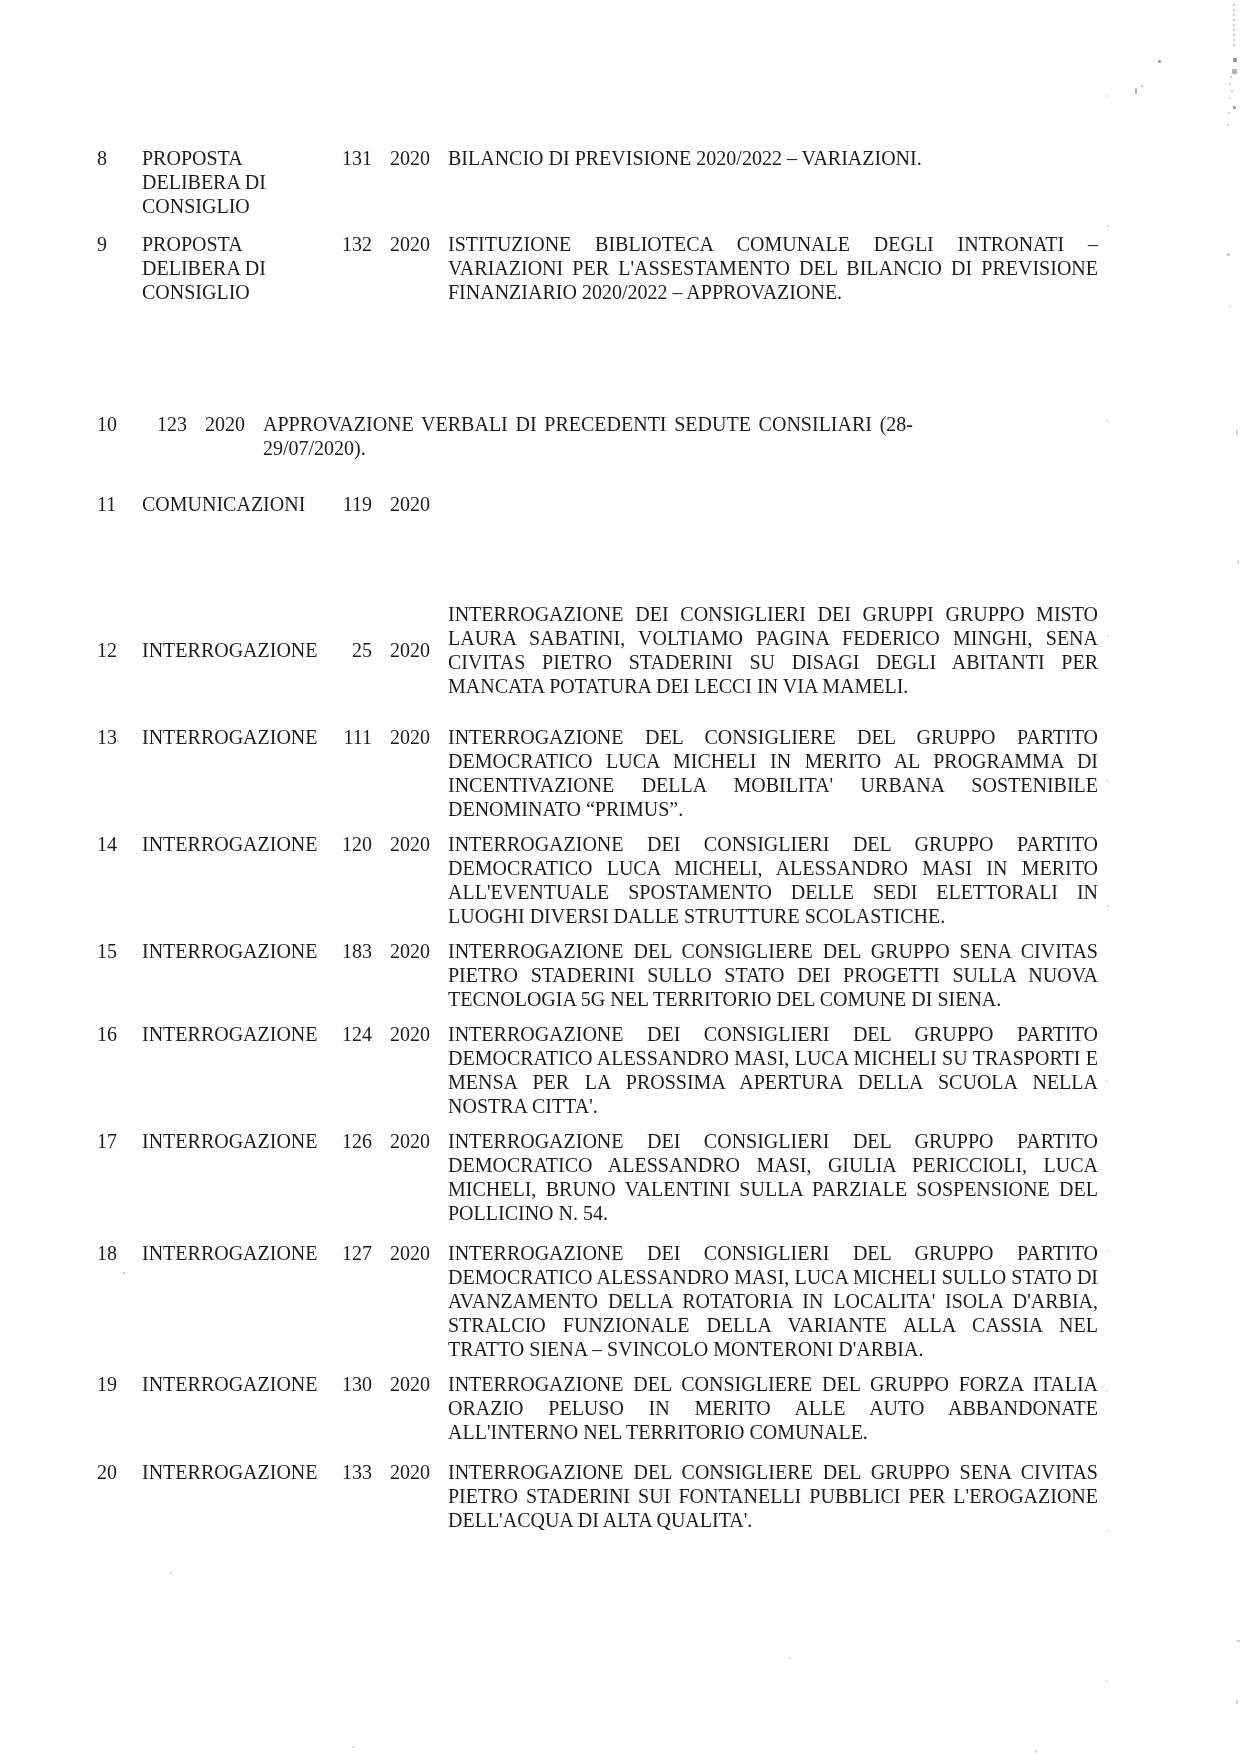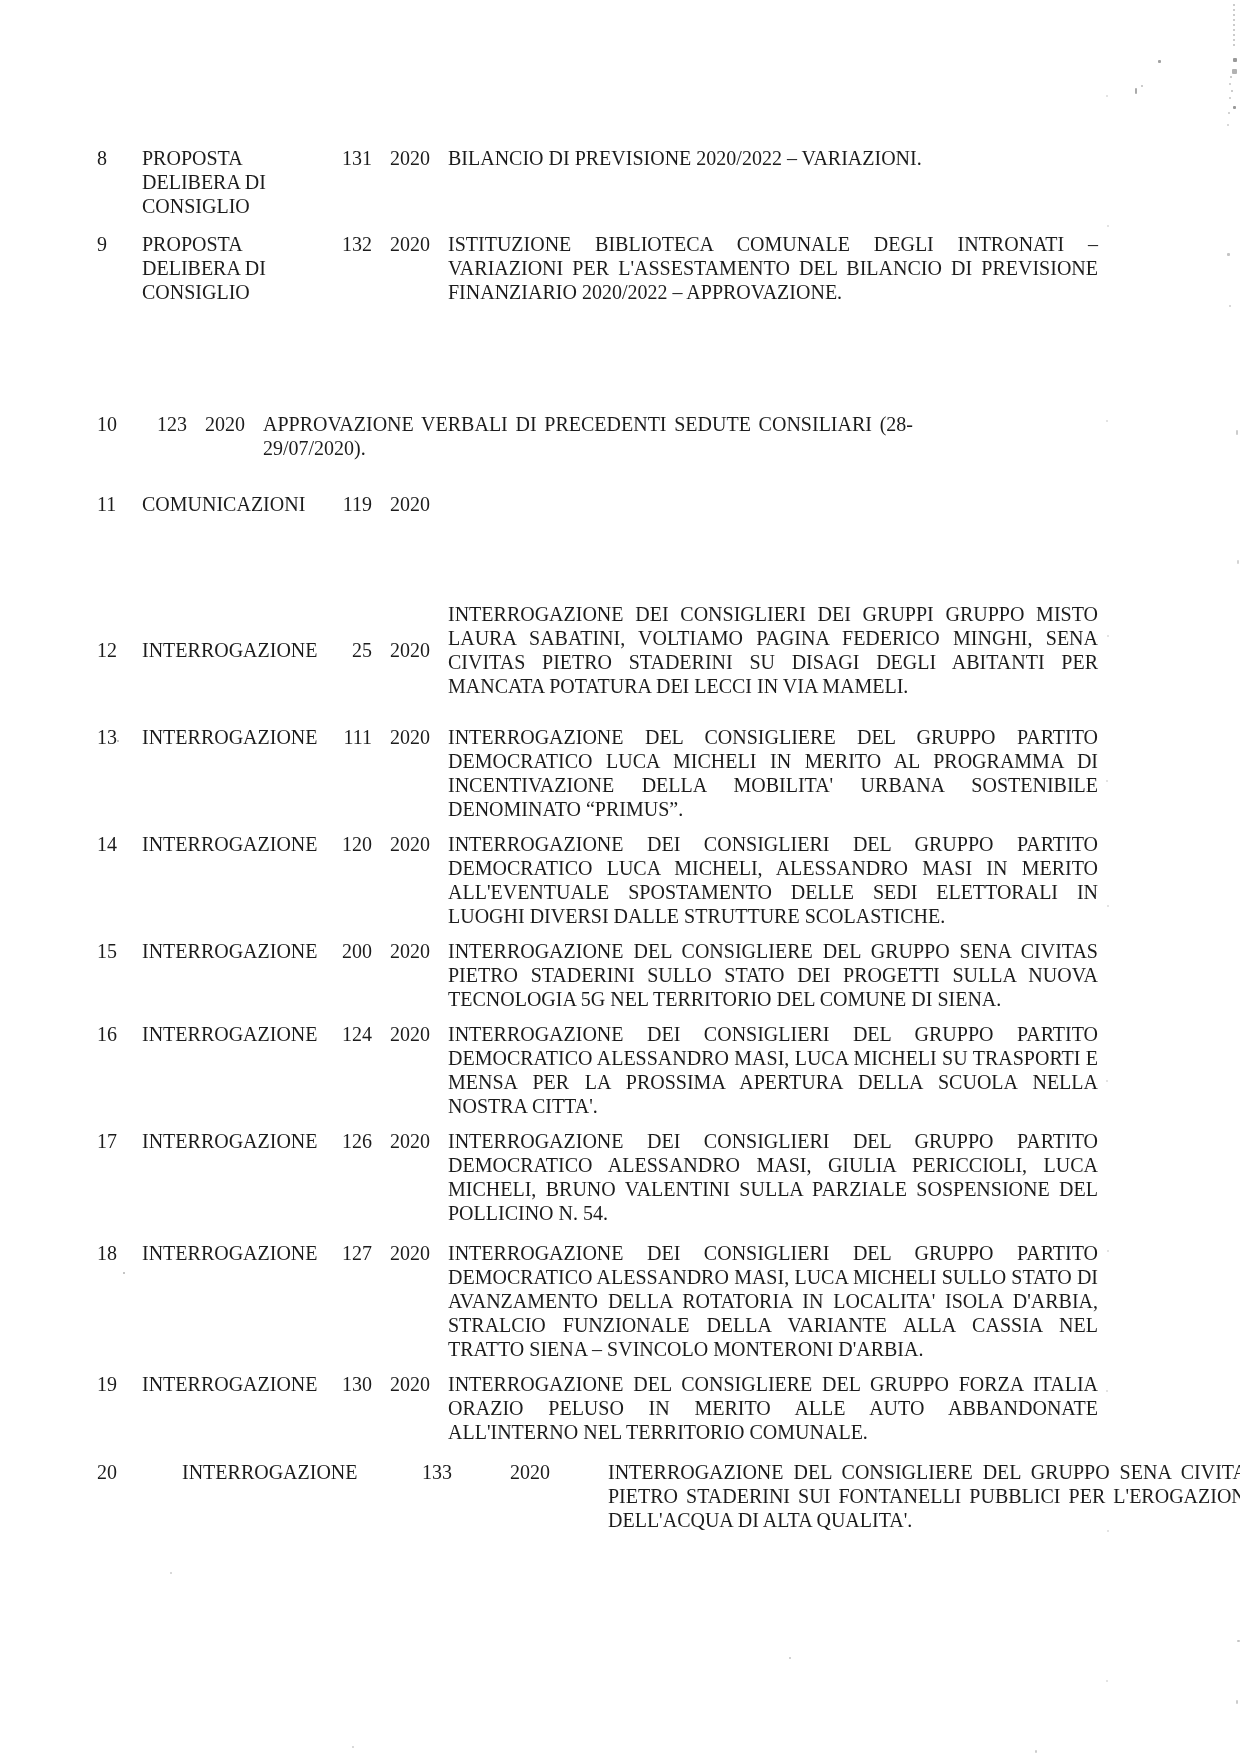--- a/index.html
+++ b/index.html
@@ -120,21 +120,21 @@
     <div class="col-item">14</div>
     <div class="col-type">INTERROGAZIONE</div>
     <div class="col-num">120</div>
     <div class="col-year">2020</div>
     <div class="col-desc">INTERROGAZIONE DEI CONSIGLIERI DEL GRUPPO PARTITO DEMOCRATICO LUCA MICHELI, ALESSANDRO MASI IN MERITO ALL'EVENTUALE SPOSTAMENTO DELLE SEDI ELETTORALI IN LUOGHI DIVERSI DALLE STRUTTURE SCOLASTICHE.</div>
   </div>
 
   <div class="row" style="margin-bottom: 11px; justify-content: center;">
     <div class="col-item">15</div>
     <div class="col-type">INTERROGAZIONE</div>
-    <div class="col-num">200</div>
+    <div class="col-num">183</div>
     <div class="col-year">2020</div>
     <div class="col-desc">INTERROGAZIONE DEL CONSIGLIERE DEL GRUPPO SENA CIVITAS PIETRO STADERINI SULLO STATO DEI PROGETTI SULLA NUOVA TECNOLOGIA 5G NEL TERRITORIO DEL COMUNE DI SIENA.</div>
   </div>
 
   <div class="row" style="margin-bottom: 11px; justify-content: center;">
     <div class="col-item">16</div>
     <div class="col-type">INTERROGAZIONE</div>
     <div class="col-num">124</div>
     <div class="col-year">2020</div>
     <div class="col-desc">INTERROGAZIONE DEI CONSIGLIERI DEL GRUPPO PARTITO DEMOCRATICO ALESSANDRO MASI, LUCA MICHELI SU TRASPORTI E MENSA PER LA PROSSIMA APERTURA DELLA SCUOLA NELLA NOSTRA CITTA'.</div>
@@ -157,21 +157,21 @@
   </div>
 
   <div class="row" style="margin-bottom: 16px;">
     <div class="col-item">19</div>
     <div class="col-type">INTERROGAZIONE</div>
     <div class="col-num">130</div>
     <div class="col-year">2020</div>
     <div class="col-desc">INTERROGAZIONE DEL CONSIGLIERE DEL GRUPPO FORZA ITALIA ORAZIO PELUSO IN MERITO ALLE AUTO ABBANDONATE ALL'INTERNO NEL TERRITORIO COMUNALE.</div>
   </div>
 
-  <div class="row" style="margin-bottom: 0px; gap: 40px;">
+  <div class="row" style="margin-bottom: 0px;">
     <div class="col-item">20</div>
     <div class="col-type">INTERROGAZIONE</div>
     <div class="col-num">133</div>
     <div class="col-year">2020</div>
     <div class="col-desc">INTERROGAZIONE DEL CONSIGLIERE DEL GRUPPO SENA CIVITAS PIETRO STADERINI SUI FONTANELLI PUBBLICI PER L'EROGAZIONE DELL'ACQUA DI ALTA QUALITA'.</div>
   </div>
 </div>
   <div id="scan-noise">
       <div class="speck" style="left: 1158px; top: 60px; width: 3px; height: 3px; opacity: 0.55;"></div>
       <div class="speck" style="left: 1135px; top: 88px; width: 2px; height: 6px; opacity: 0.5;"></div>

